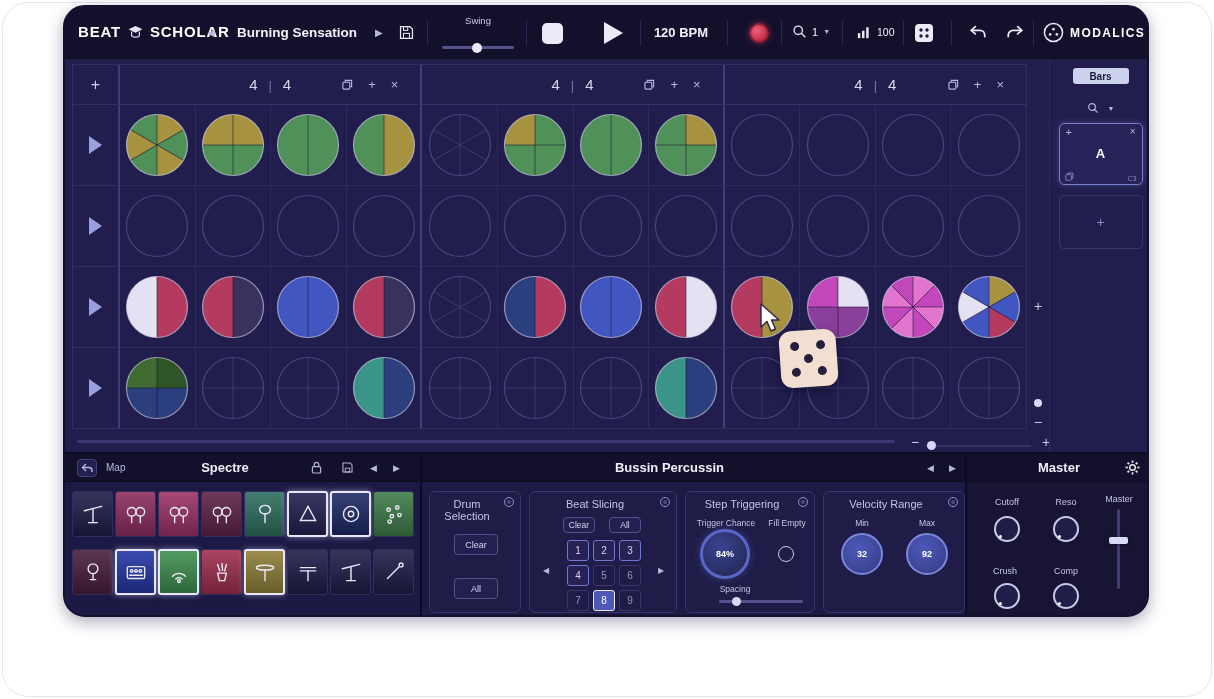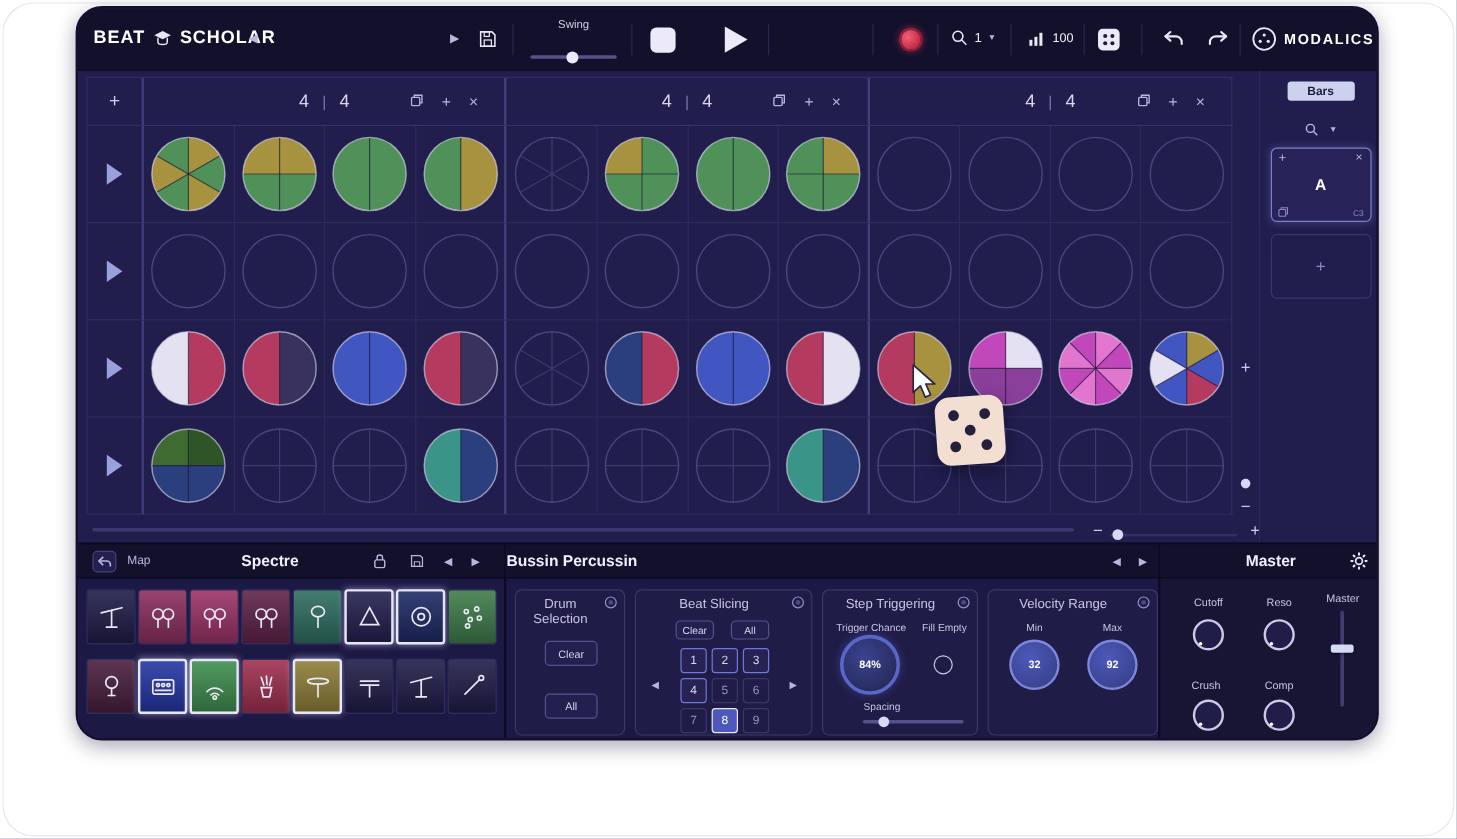--- a/index.html
+++ b/index.html
@@ -86,21 +86,21 @@
   .p-mid{left:355px;width:545px;border-left:2px solid #0d0b22}
   .p-right{left:900px;width:186px;border-left:2px solid #0d0b22;background:#181534}
   .panel-hdr{position:relative;height:28px;background:#13102c;border-bottom:1px solid #0d0b22}
   .panel-hdr>*{position:absolute}
   .p-title{font-size:13px;font-weight:600;color:#f0eefb;top:6px}
   .hdr-arrow{font-size:9px;color:#b9b6de;top:9px}
   .map-btn{left:12px;top:5px;width:20px;height:18px;border:1px solid #45417c;border-radius:4px;background:#232050;display:flex;align-items:center;justify-content:center}
   .map-label{left:41px;top:8px;font-size:10px;color:#b9b6de}
   .sampler-title{left:128px;width:64px;text-align:center}
   .hdr-ic{top:7px;display:flex}
-  .mid-title{left:0;right:60px;text-align:left}
+  .mid-title{left:12px;right:60px;text-align:center}
   .master-title{left:0;right:0;text-align:center}
   .gear{left:158px;top:6px;display:flex}
   .panel-body{position:relative;height:139px}
 
   .pads{position:absolute;left:7px;top:37px;display:grid;grid-template-columns:repeat(8,41px);grid-auto-rows:46px;gap:12px 2px}
   .pad{border:1px solid #312d5e;border-radius:3px;display:flex;align-items:center;justify-content:center;position:relative}
   .pad.sel{border:2px solid #e8e6f8;box-shadow:0 0 6px rgba(215,220,255,.55)}
 
   .sub{position:absolute;top:9px;height:122px;border:1px solid #3a3669;border-radius:6px;background:rgba(255,255,255,.015)}
   .sub>*{position:absolute}
@@ -153,38 +153,40 @@
       <span class="tb-icon">
         <svg width="19" height="19" viewBox="0 0 22 22">
             <path d="M3 8.5 L11 4.5 L19 8.5 L11 12.5 Z" fill="#e9e7f6"></path>
             <path d="M6.5 11 v4 a4.5 2.5 0 0 0 9 0 v-4" fill="none" stroke="#e9e7f6" stroke-width="1.4"></path>
           </svg>
       </span>
       <span class="logo-txt">SCHOLAR</span>
     </div>
 
     <span class="tb-arrow" style="left:142px">◀</span>
+    <span class="song-title">Burning Sensation</span>
     <span class="tb-arrow" style="left:310px">▶</span>
     <span class="tb-icon" style="left:333px;top:17px">
       <svg width="17" height="17" viewBox="0 0 20 20">
           <path d="M3 3 h11 l3 3 v11 h-14 Z" fill="none" stroke="#e9e7f6" stroke-width="1.5"></path>
           <rect x="6.5" y="11" width="7" height="6" fill="none" stroke="#e9e7f6" stroke-width="1.2"></rect>
           <rect x="6.5" y="3" width="5" height="4.5" fill="none" stroke="#e9e7f6" stroke-width="1.2"></rect>
         </svg>
     </span>
 
     <div class="swing">
       <div class="swing-label">Swing</div>
       <div class="swing-track">
           <div class="swing-thumb"></div>
         </div>
     </div>
 
     <div class="stop-btn"></div>
     <div class="play-btn"></div>
+    <div class="bpm">120 BPM</div>
     <div class="rec-btn"></div>
 
     <div class="quant">
       <span class="tb-icon">
         <svg width="15" height="15" viewBox="0 0 18 18">
             <circle cx="7.5" cy="7.5" r="5" fill="none" stroke="#e9e7f6" stroke-width="1.6"></circle>
             <line x1="11.2" y1="11.2" x2="16" y2="16" stroke="#e9e7f6" stroke-width="1.6"></line>
           </svg>
       </span>
       <span class="quant-val">1</span>

